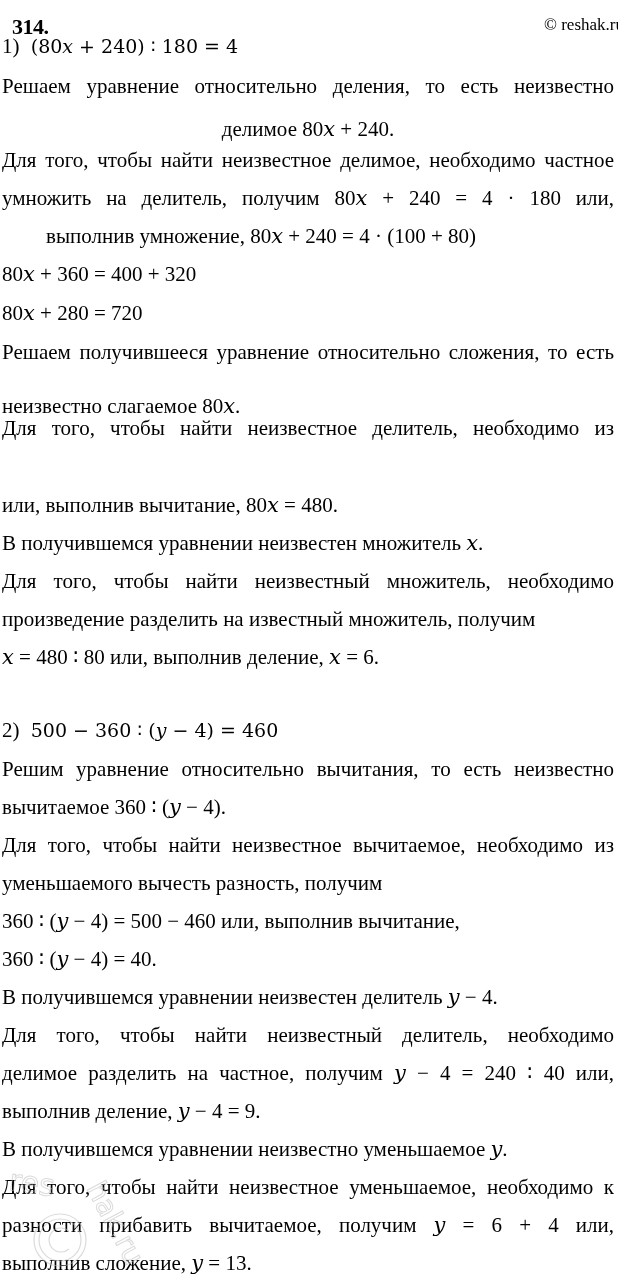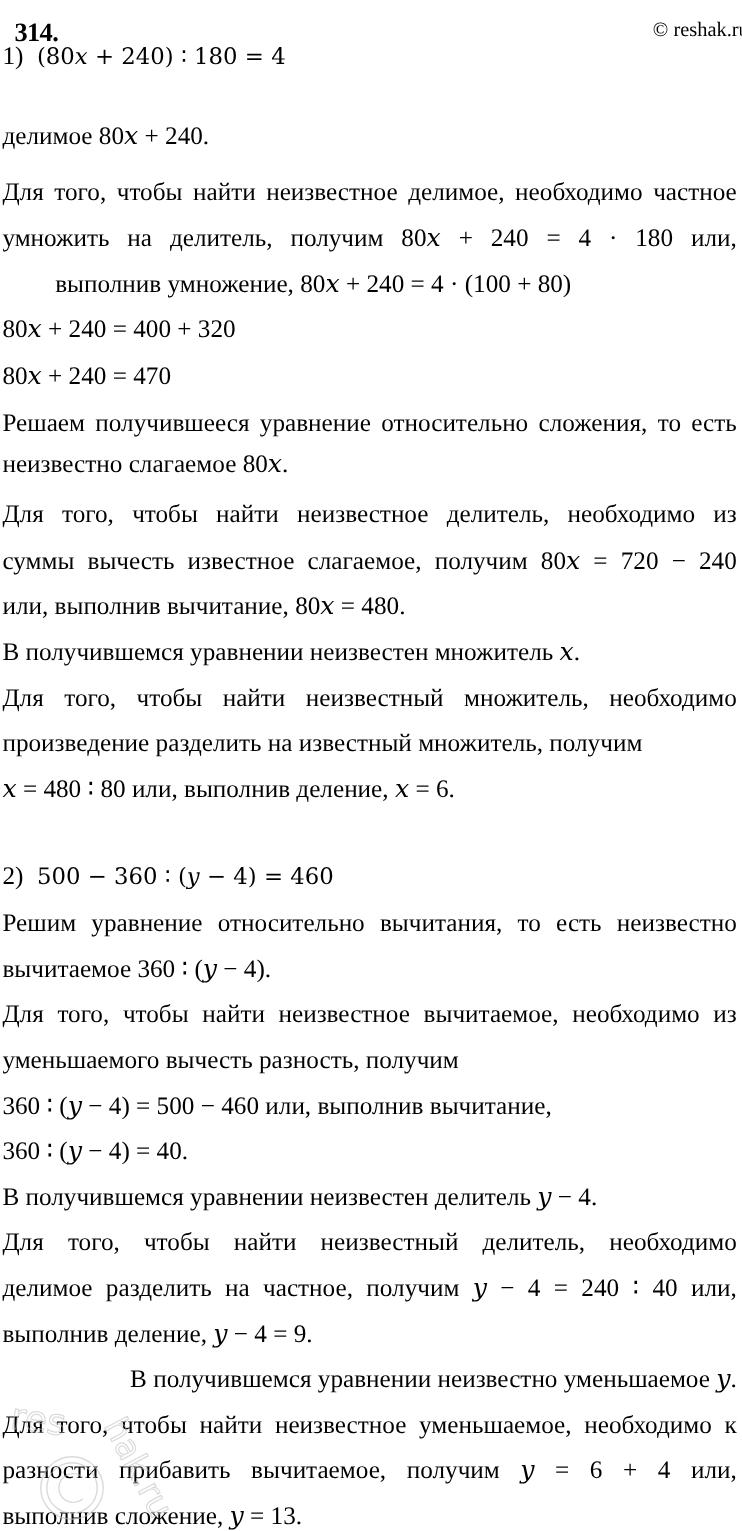--- a/index.html
+++ b/index.html
@@ -78,30 +78,30 @@
   <div class="header">
     <span class="problem-number">314.</span>
     <span class="copyright">© reshak.ru</span>
   </div>
 
   <div class="line" style="top:34px;">
     <span>1)</span>
     <span class="math" style="margin-left:6px;margin-top:20px;">(80𝑥 + 240) ∶ 180 = 4</span>
   </div>
 
-  <div class="line" style="top:101px;">делимое  80𝑥 + 240.</div>
+  <div class="line justify" style="top:74px;">Решаем уравнение относительно деления, то есть неизвестно</div>
+  <div class="line" style="top:117px;text-align:center;">делимое  80𝑥 + 240.</div>
   <div class="line justify" style="top:148px;">Для того, чтобы найти неизвестное делимое, необходимо частное</div>
   <div class="line justify" style="top:186px;">умножить на делитель, получим   80𝑥 + 240 = 4 · 180   или,</div>
   <div class="line" style="top:224px;margin-left:44px;">выполнив умножение,  80𝑥 + 240 = 4 · (100 + 80)</div>
-  <div class="line" style="top:262px;">80𝑥 + 240 = 400 + 320</div>
-  <div class="line" style="top:301px;">80𝑥 + 240 = 470</div>
+  <div class="line" style="top:262px;">80𝑥 + 360 = 400 + 320</div>
+  <div class="line" style="top:301px;">80𝑥 + 280 = 720</div>
   <div class="line justify" style="top:340px;">Решаем получившееся уравнение относительно сложения, то есть</div>
-  <div class="line" style="top:374px;">неизвестно слагаемое  80𝑥.</div>
+  <div class="line" style="top:394px;">неизвестно слагаемое  80𝑥.</div>
   <div class="line justify" style="top:416px;">Для того, чтобы найти неизвестное делитель, необходимо из</div>
-  <div class="line justify" style="top:455px;">суммы вычесть известное слагаемое, получим  80𝑥 = 720 − 240</div>
   <div class="line" style="top:493px;">или, выполнив вычитание,  80𝑥 = 480.</div>
   <div class="line" style="top:531px;">В получившемся уравнении неизвестен множитель  𝑥.</div>
   <div class="line justify" style="top:569px;">Для того, чтобы найти неизвестный множитель, необходимо</div>
   <div class="line" style="top:607px;">произведение разделить на известный множитель, получим</div>
   <div class="line" style="top:645px;">𝑥 = 480 ∶ 80  или, выполнив деление,  𝑥 = 6.</div>
 
   <div class="line" style="top:718px;">
     <span>2)</span>
     <span class="math" style="margin-left:6px;">500 − 360 ∶ (𝑦 − 4) = 460</span>
   </div>
@@ -109,21 +109,21 @@
   <div class="line justify" style="top:757px;">Решим уравнение относительно вычитания, то есть неизвестно</div>
   <div class="line" style="top:795px;">вычитаемое  360 ∶ (𝑦 − 4).</div>
   <div class="line" style="top:871px;">уменьшаемого вычесть разность, получим</div>
   <div class="line justify" style="top:833px;">Для того, чтобы найти неизвестное вычитаемое, необходимо из</div>
   <div class="line" style="top:909px;">360 ∶ (𝑦 − 4) = 500 − 460  или, выполнив вычитание,</div>
   <div class="line" style="top:947px;">360 ∶ (𝑦 − 4) = 40.</div>
   <div class="line" style="top:985px;">В получившемся уравнении неизвестен делитель  𝑦 − 4.</div>
   <div class="line justify" style="top:1023px;">Для того, чтобы найти неизвестный делитель, необходимо</div>
   <div class="line justify" style="top:1061px;">делимое разделить на частное, получим   𝑦 − 4 = 240 ∶ 40   или,</div>
   <div class="line" style="top:1099px;">выполнив деление,  𝑦 − 4 = 9.</div>
-  <div class="line" style="top:1137px;text-align:right;">В получившемся уравнении неизвестно уменьшаемое  𝑦.</div>
+  <div class="line" style="top:1137px;">В получившемся уравнении неизвестно уменьшаемое  𝑦.</div>
   <div class="line justify" style="top:1175px;">Для того, чтобы найти неизвестное уменьшаемое, необходимо к</div>
   <div class="line justify" style="top:1213px;">разности прибавить вычитаемое, получим    𝑦 = 6 + 4    или,</div>
   <div class="line" style="top:1251px;">выполнив сложение,  𝑦 = 13.</div>
 
   <svg class="watermark" viewBox="0 0 150 110" xmlns="http://www.w3.org/2000/svg">
     <g fill="none" stroke="#bdbdbd" stroke-width="1.2">
       <circle cx="52" cy="72" r="26"></circle>
       <circle cx="52" cy="72" r="21"></circle>
       <path d="M61 63 A12 12 0 1 0 61 81"></path>
     </g>

